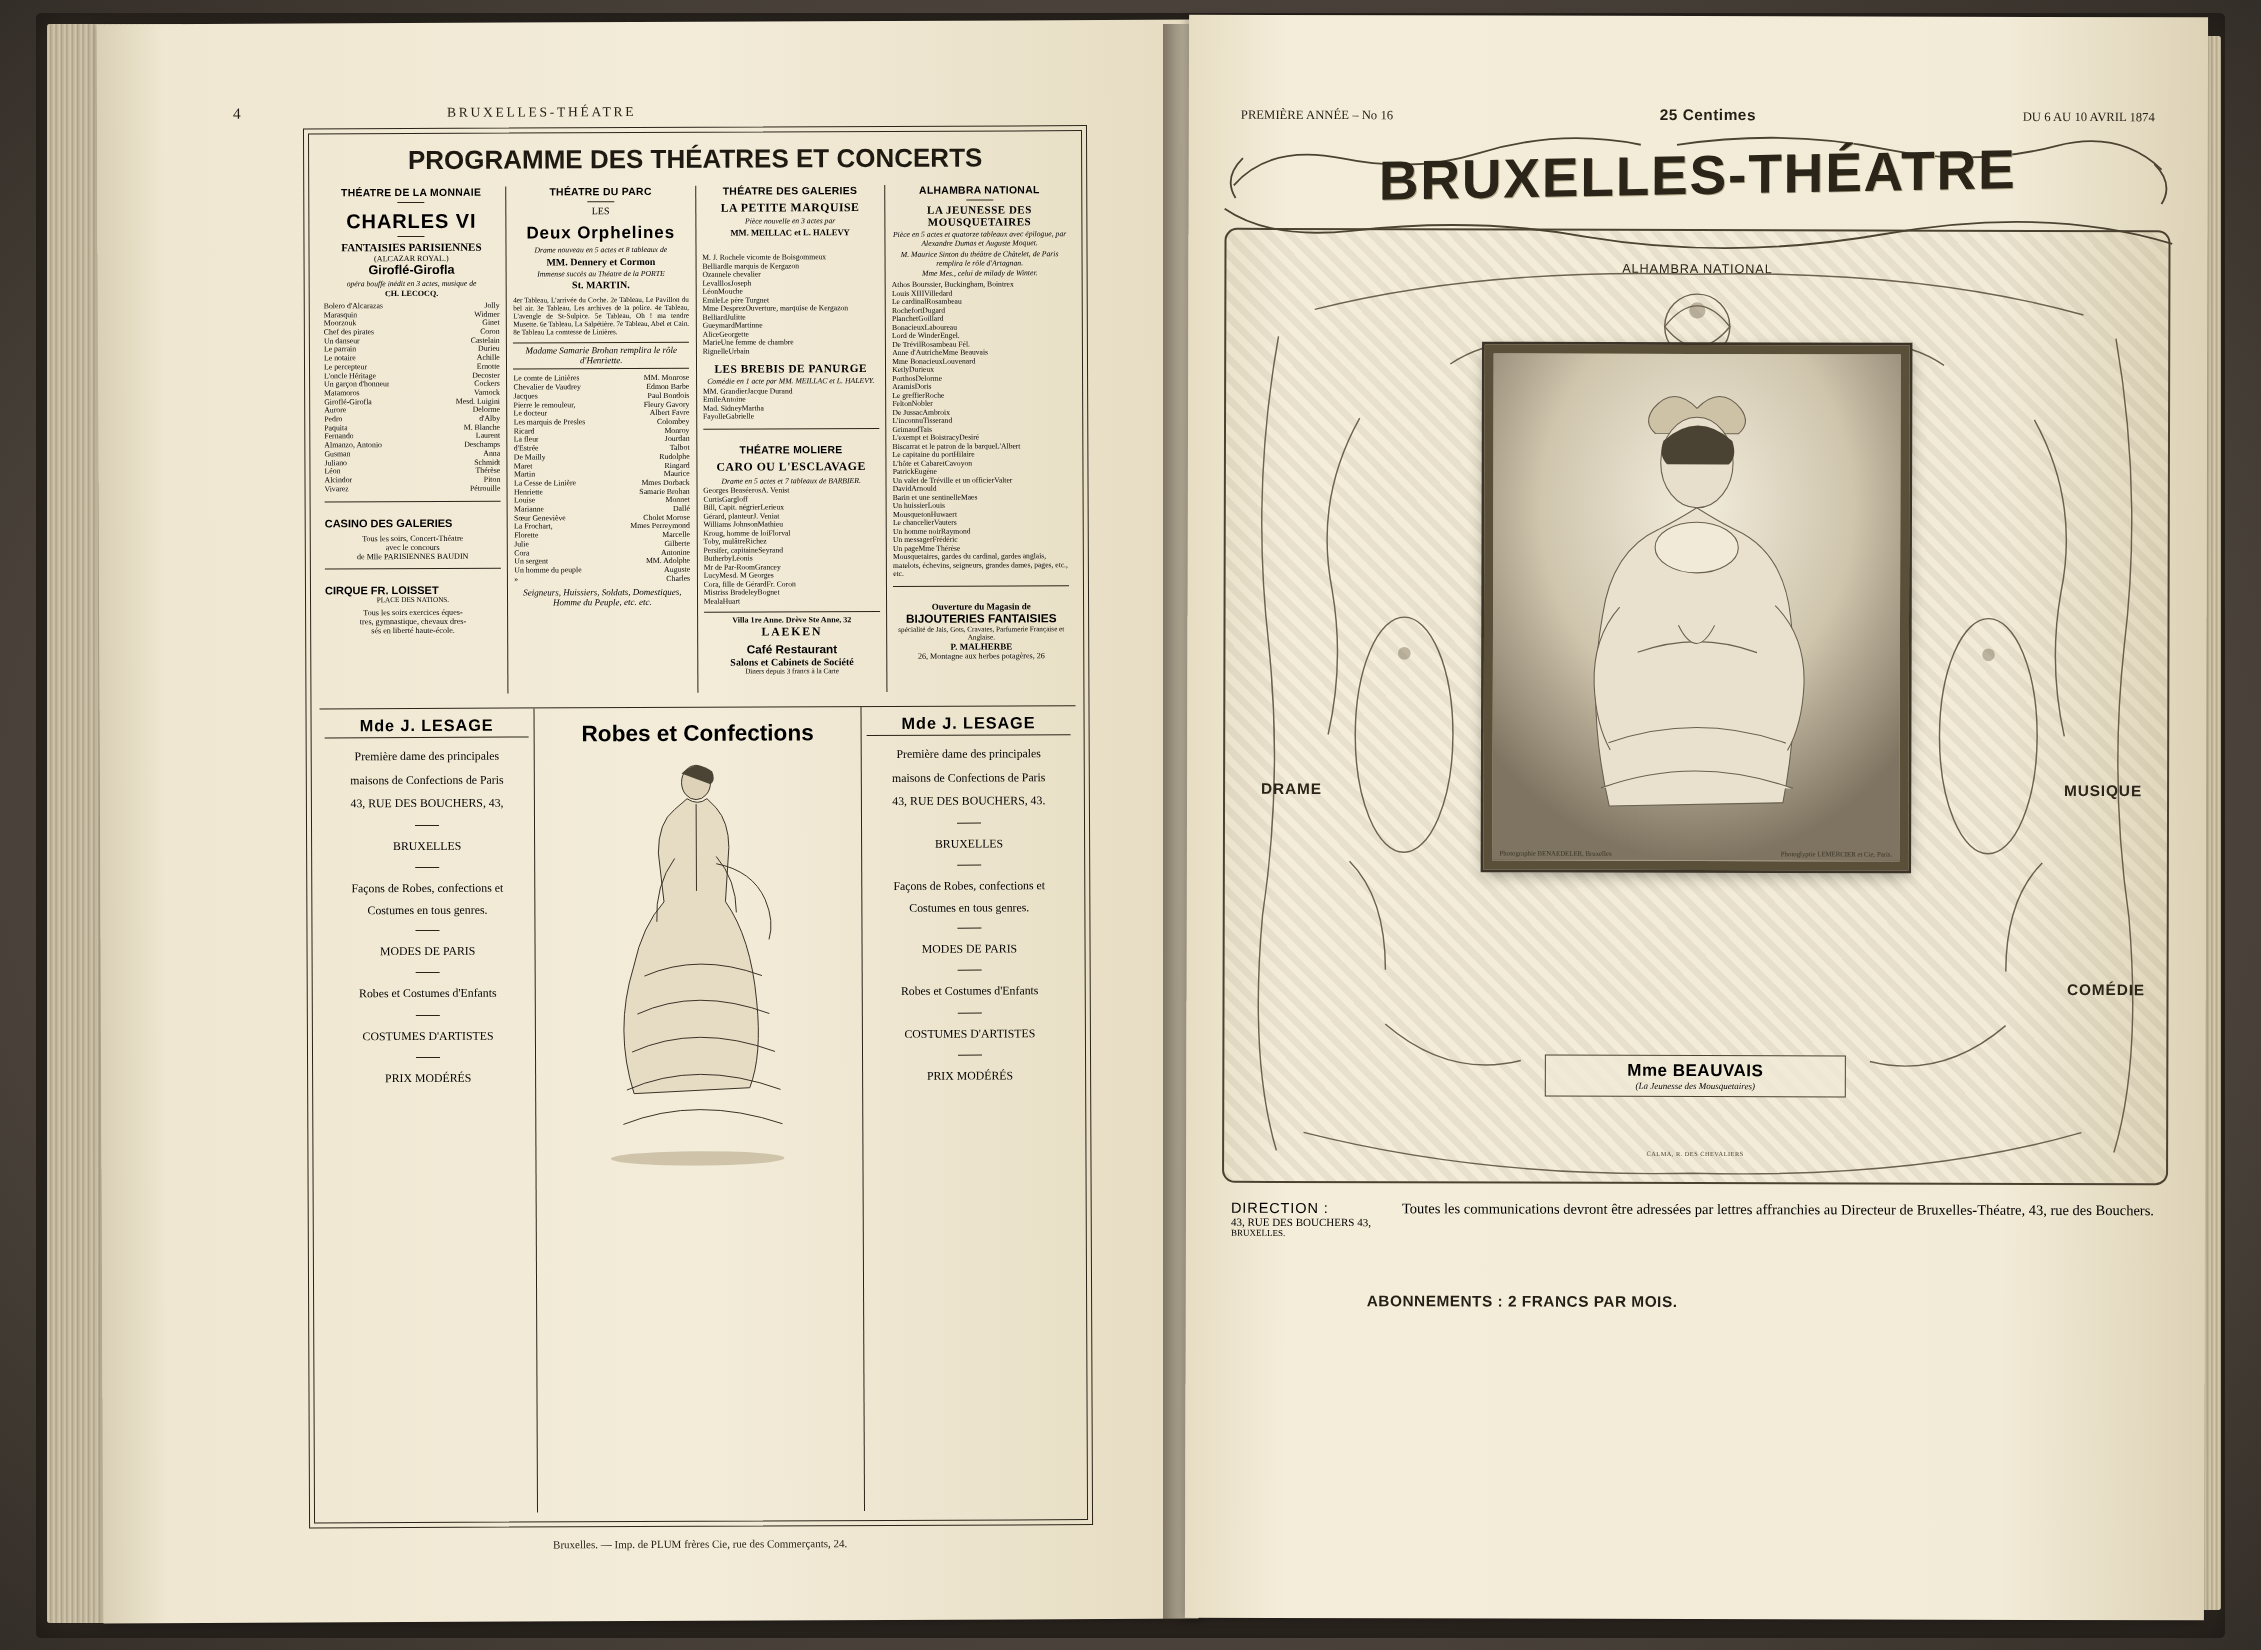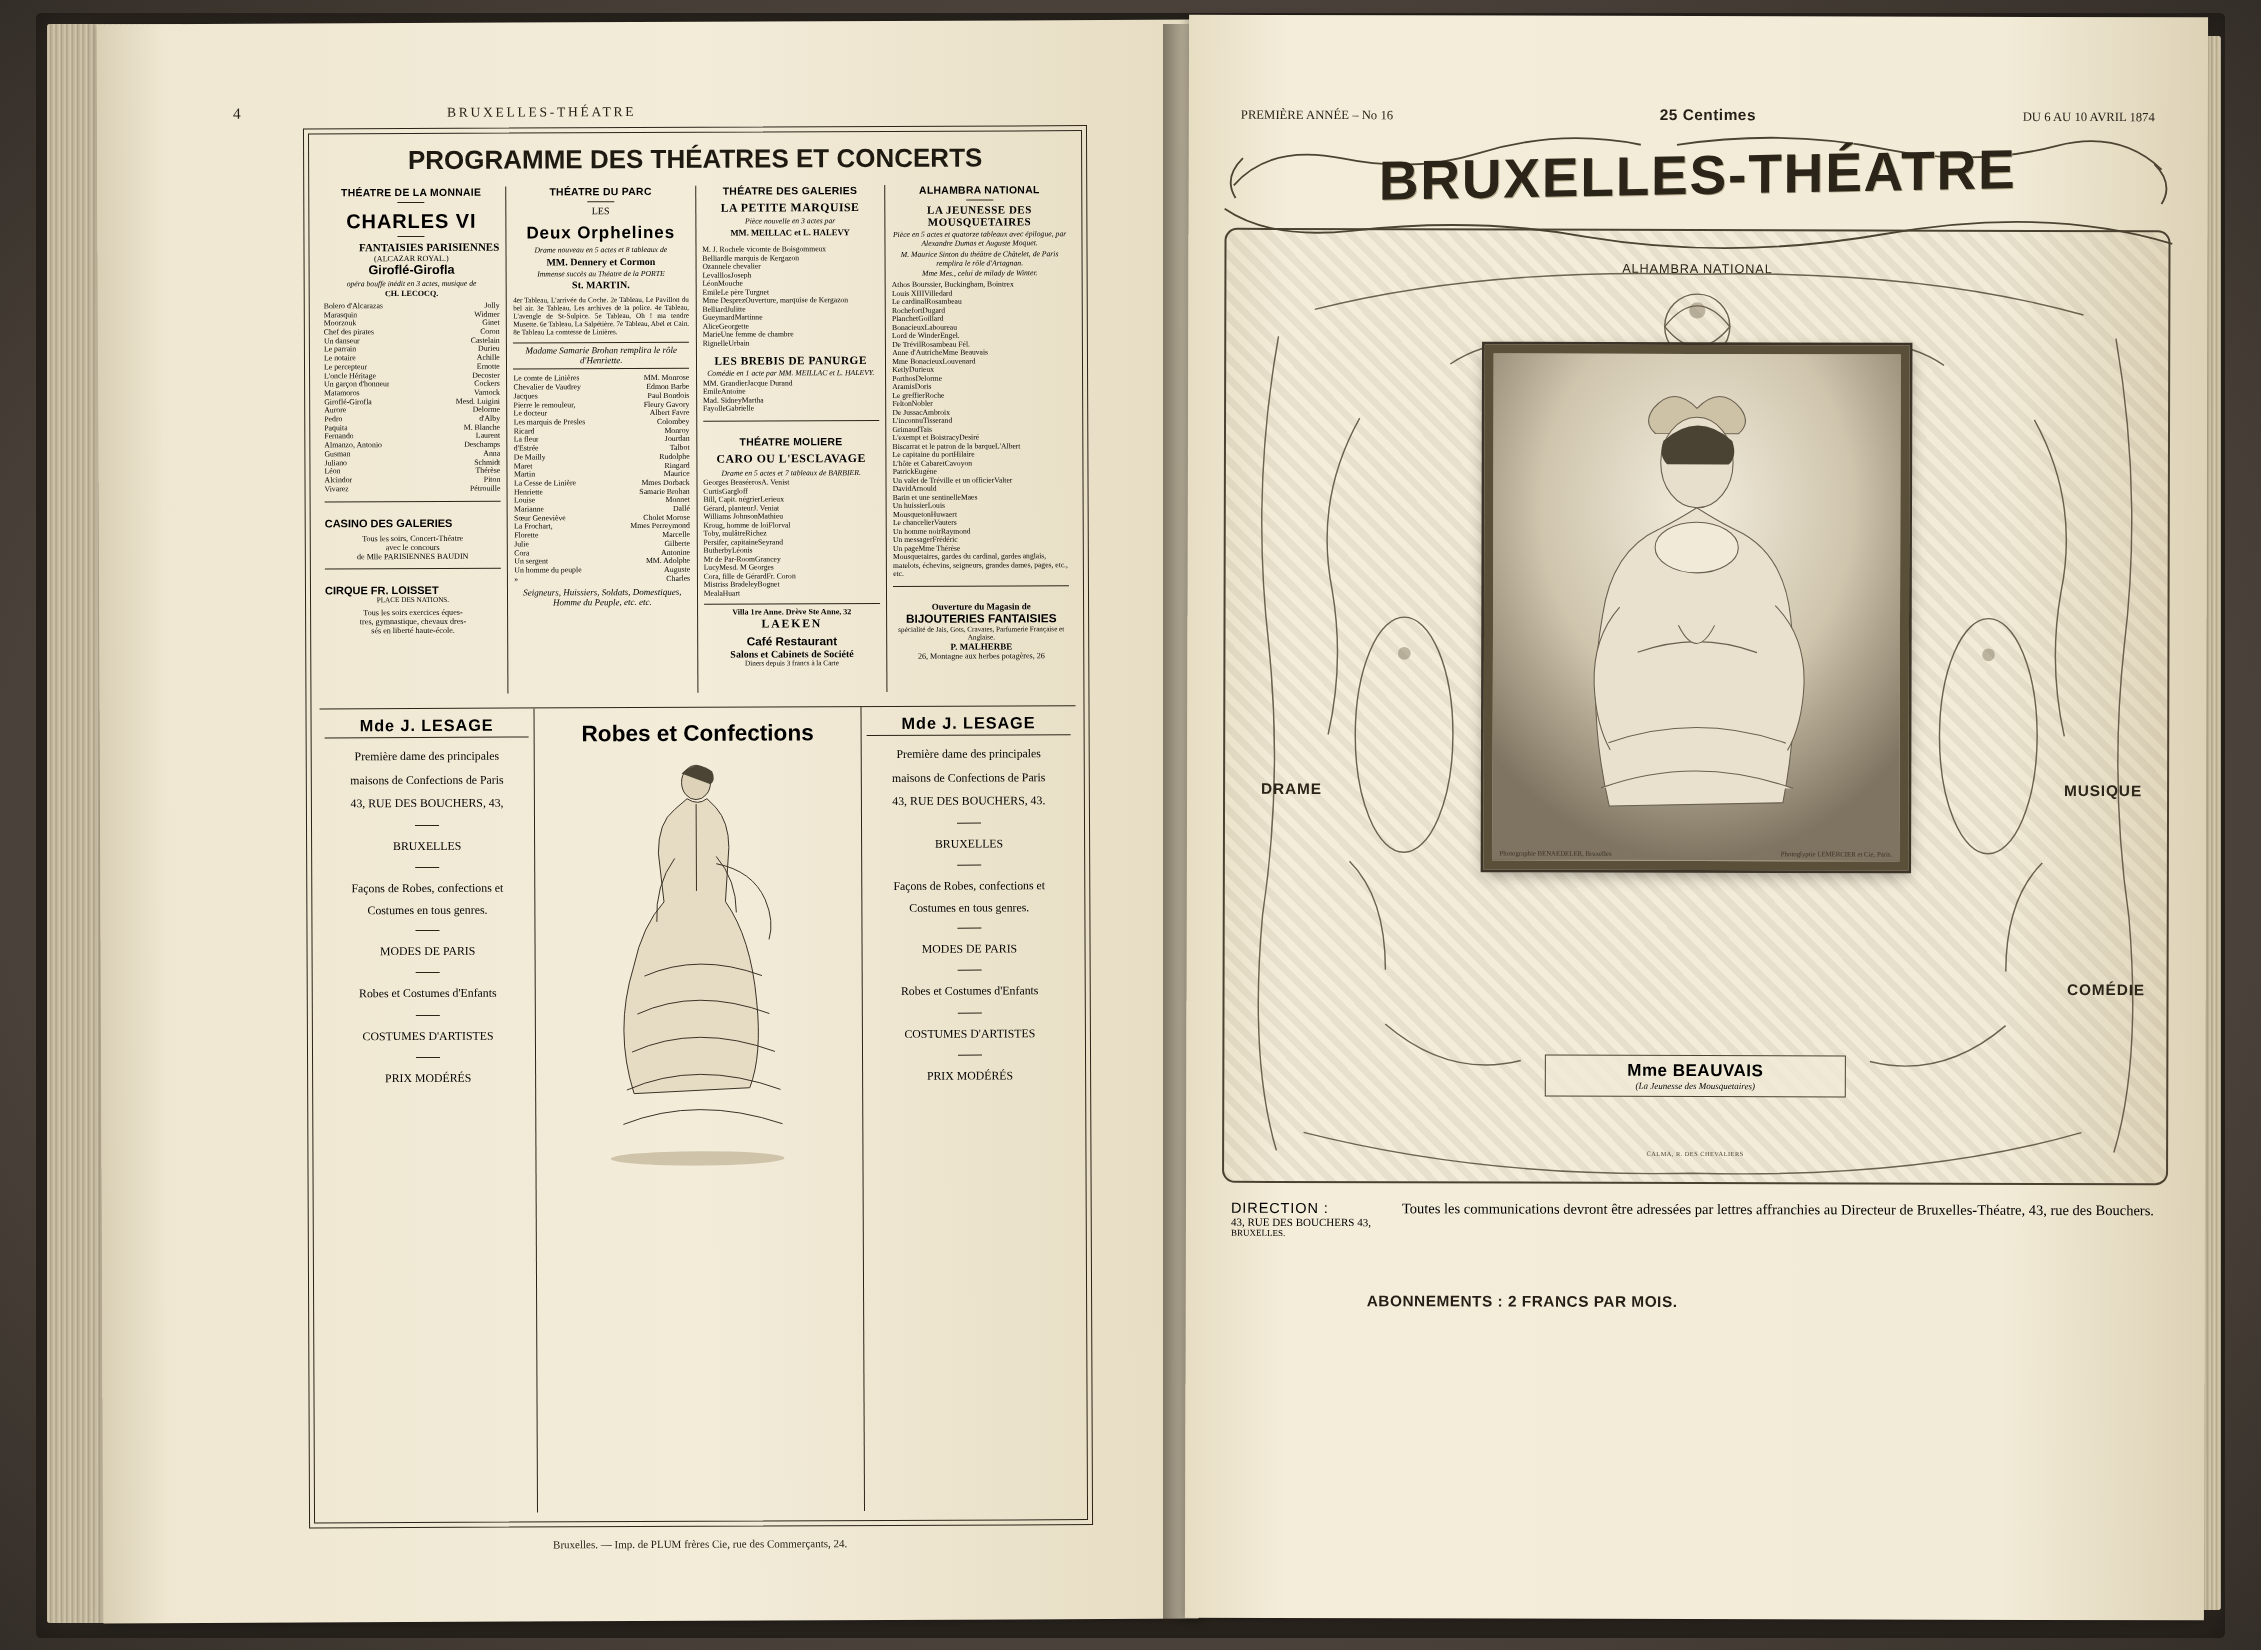--- a/index.html
+++ b/index.html
@@ -86,21 +86,21 @@
   .cols{
     position:absolute;left:12.7px;right:12.7px;top:58px;height:507px;
     display:flex;
   }
   .col{flex:1;padding:0 6.3px;border-right:0.9px solid #2b2418;}
   .col:last-child{border-right:none;}
   .col h3{
     margin:0 0 2.7px 0;text-align:center;font-size:10.4px;font-weight:bold;
     font-family:"Liberation Sans",sans-serif;letter-spacing:0.3px;
   }
-  .col h4{margin:1px 0;text-align:right;font-size:11px;font-weight:bold;}
+  .col h4{margin:1px 0;text-align:center;font-size:11px;font-weight:bold;}
   .bigtitle{
     text-align:center;font-family:"Liberation Sans",sans-serif;
     font-weight:bold;font-size:20px;letter-spacing:0.9px;margin:7.2px 0 1.8px;
   }
   .subttl{text-align:center;font-size:11.3px;font-weight:bold;letter-spacing:0.5px;margin:3.6px 0 0;}
   .note{text-align:center;font-size:7.7px;font-style:italic;line-height:9px;margin:1.8px 0;}
   .cast{font-size:7.8px;line-height:8.7px;}
   .cast div{display:flex;justify-content:space-between;gap:9px;white-space:nowrap;}
   .cast div span:first-child{overflow:hidden;text-overflow:clip;}
   .cast div span:last-child{text-align:right;}
@@ -445,21 +445,21 @@
               </div>
             </div>
           <div class="ctr it" style="font-size:9px;margin-top:4px">Seigneurs, Huissiers, Soldats, Domestiques, Homme du Peuple, etc. etc.</div>
         </div>
 
         <div class="col">
           <h3>THÉATRE DES GALERIES</h3>
           <div class="subttl" style="font-size:11.8px">LA PETITE MARQUISE</div>
           <div class="note">Pièce nouvelle en 3 actes par</div>
           <div class="ctr bold" style="font-size:8.6px">MM. MEILLAC et L. HALEVY</div>
-          <div class="castwide" style="margin-top:8px">
+          <div class="castwide" style="margin-top:16px">
               <div><span>M. J. Roche</span><span>le vicomte de Boisgommeux</span></div>
               <div><span>Belliard</span><span>le marquis de Kergazon</span></div>
               <div><span>Ozanne</span><span>le chevalier</span></div>
               <div><span>Levalllos</span><span>Joseph</span></div>
               <div><span>Léon</span><span>Mouche</span></div>
               <div><span>Emile</span><span>Le père Turgnet</span></div>
               <div><span>Mme Desprez</span><span>Ouverture, marquise de Kergazon</span></div>
               <div><span>Belliard</span><span>Julitte</span></div>
               <div><span>Gueymard</span><span>Martinne</span></div>
               <div><span>Alice</span><span>Georgette</span></div>

